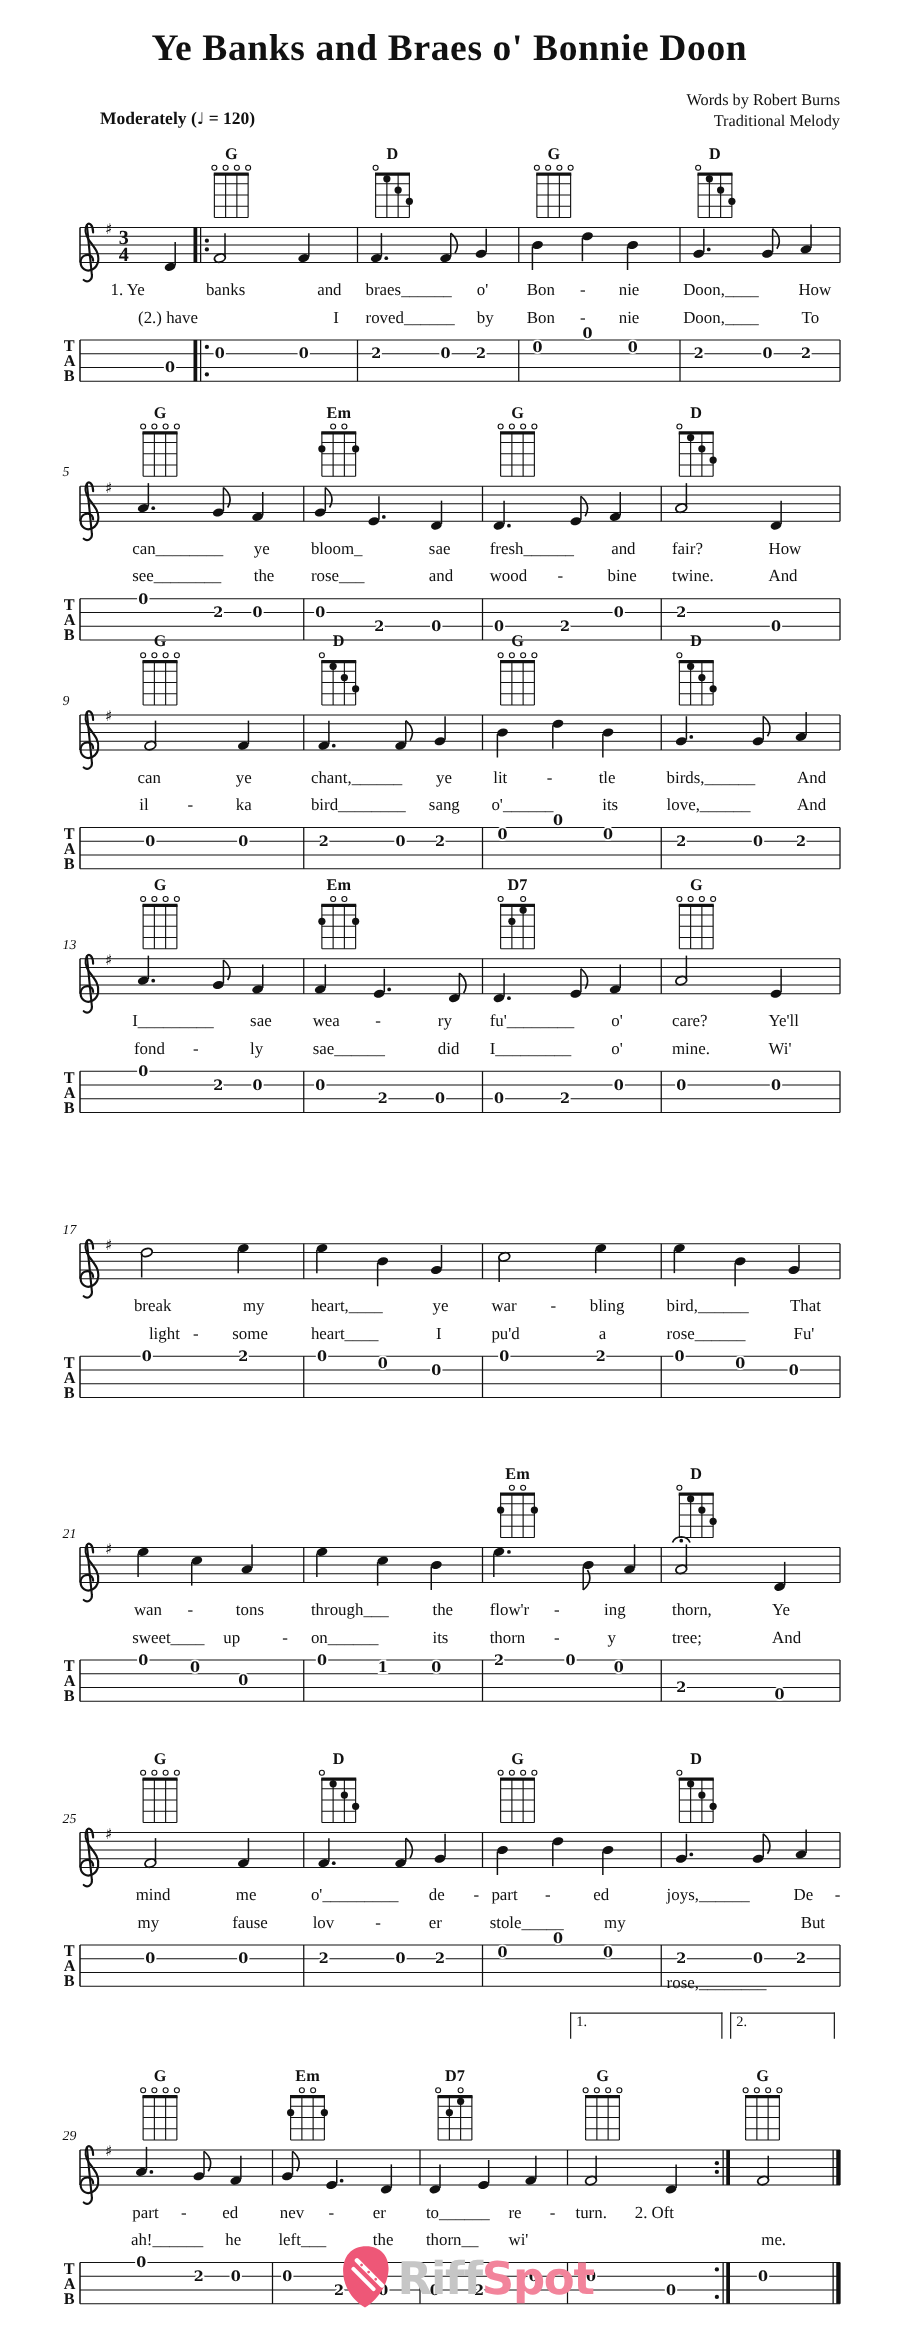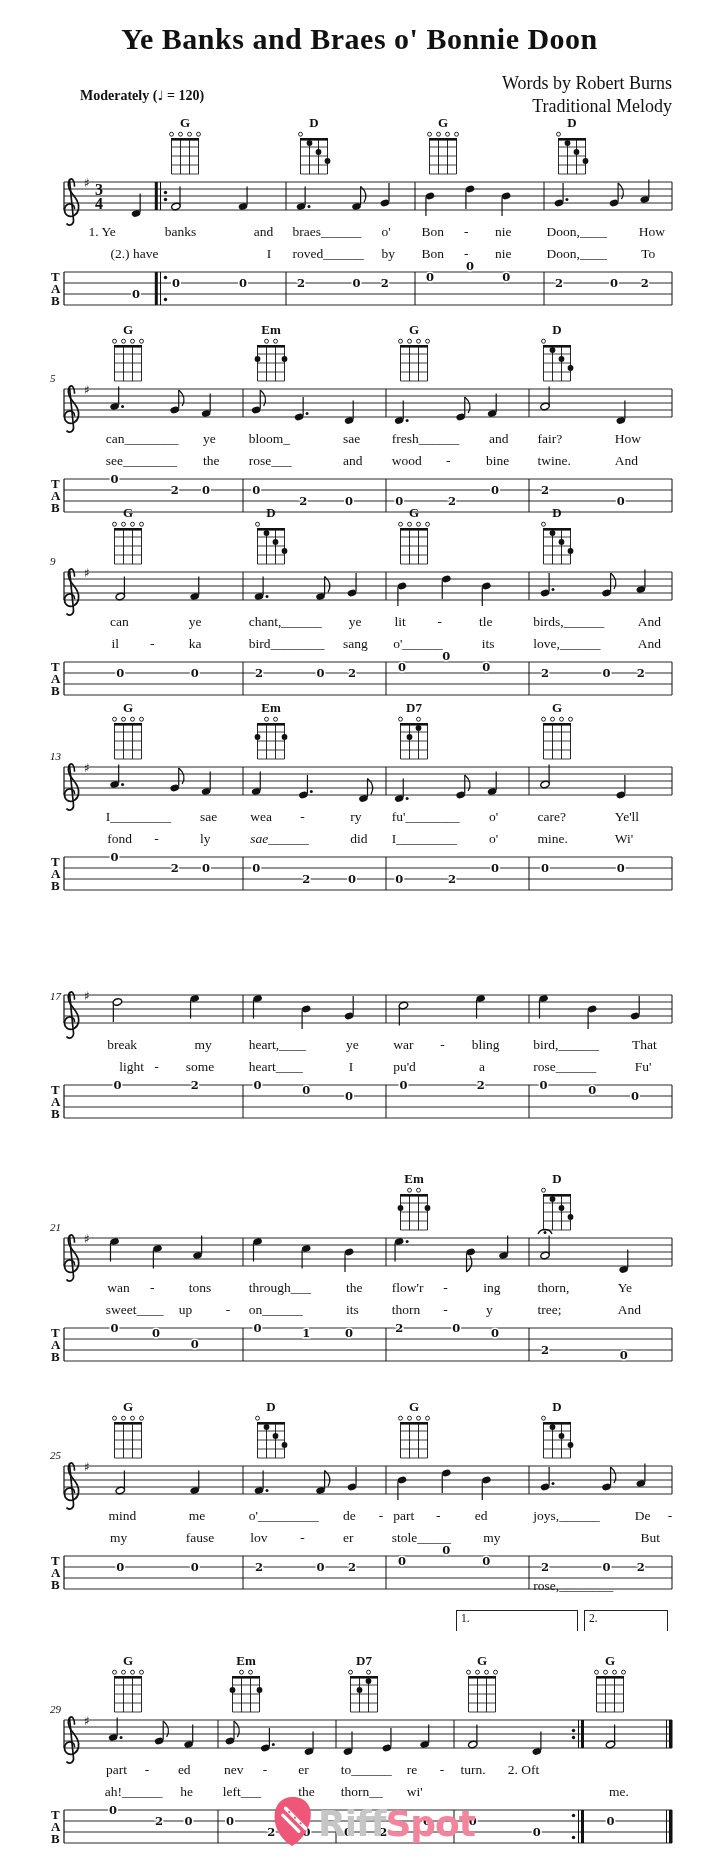--- a/index.html
+++ b/index.html
@@ -1,18 +1,18 @@
 <!DOCTYPE html>
 <html><head>
 <meta charset="utf-8">
 <style>
   html,body{margin:0;padding:0;background:#fff;}
   body{width:719px;height:1860px;position:relative;font-family:"Liberation Serif",serif;color:#111;overflow:hidden;}
   .page-title{position:absolute;top:22px;left:0;width:719px;text-align:center;font-size:30px;font-weight:bold;letter-spacing:.5px;}
-  .credits{position:absolute;top:72px;right:47px;text-align:right;font-size:18px;line-height:1.3;}
+  .credits{position:absolute;top:72px;right:47px;text-align:right;font-size:13px;line-height:1.3;}
   .tempo{position:absolute;top:88px;left:80px;font-size:14px;font-weight:bold;}
   .tempo .glyph{font-family:"DejaVu Sans",sans-serif;font-size:13px;}
   .system{position:absolute;left:0;width:719px;}
   .mnum{position:absolute;left:50px;font-size:11px;font-style:italic;}
   .chord-card{position:absolute;width:36px;text-align:center;}
   .chord-card .cname{font-size:13px;font-weight:bold;line-height:10px;margin-bottom:1px;}
   .volta{position:absolute;height:20px;border-top:1.3px solid #222;border-left:1.3px solid #222;border-right:1.3px solid #222;font-size:11.5px;}
   .volta span{display:inline-block;margin:1px 0 0 4px;}
   .lyr{position:absolute;height:18px;font-size:13.5px;white-space:nowrap;}
   .lyr span{position:absolute;}
@@ -763,21 +763,21 @@
         <span style="left: 350.25px;">ry</span>
         <span style="left: 391.72px;">fu'________</span>
         <span style="left: 488.96px;">o'</span>
         <span style="left: 537.58px;">care?</span>
         <span style="left: 614.8px;">Ye'll</span>
       </div>
       <div class="lyr" style="top: 128px; left: 0px; width: 719px;">
         <span style="left: 107.15px;">fond</span>
         <span style="left: 154.34px;">-</span>
         <span style="left: 200.1px;">ly</span>
-        <span style="left: 250.15px; font-style: italic;">sae______</span>
+        <span style="left: 250.15px;">sae______</span>
         <span style="left: 350.25px;">did</span>
         <span style="left: 391.72px;">I_________</span>
         <span style="left: 488.96px;">o'</span>
         <span style="left: 537.58px;">mine.</span>
         <span style="left: 614.8px;">Wi'</span>
       </div>
       <svg width="719" height="50" viewBox="0 0 719 50" style="top:150px">
         <line x1="64" y1="4" x2="672" y2="4" stroke="#111111" stroke-width="0.9"></line>
         <line x1="64" y1="15" x2="672" y2="15" stroke="#111111" stroke-width="0.9"></line>
         <line x1="64" y1="26" x2="672" y2="26" stroke="#111111" stroke-width="0.9"></line>
@@ -797,21 +797,21 @@
         <text x="306.2" y="29.8" text-anchor="middle" font-size="11.5" font-weight="bold" font-family="DejaVu Serif, serif" fill="#111111" stroke="#ffffff" stroke-width="3" paint-order="stroke">2</text>
         <text x="351.96" y="29.8" text-anchor="middle" font-size="11.5" font-weight="bold" font-family="DejaVu Serif, serif" fill="#111111" stroke="#ffffff" stroke-width="3" paint-order="stroke">0</text>
         <text x="399.15" y="29.8" text-anchor="middle" font-size="11.5" font-weight="bold" font-family="DejaVu Serif, serif" fill="#111111" stroke="#ffffff" stroke-width="3" paint-order="stroke">0</text>
         <text x="452.06" y="29.8" text-anchor="middle" font-size="11.5" font-weight="bold" font-family="DejaVu Serif, serif" fill="#111111" stroke="#ffffff" stroke-width="3" paint-order="stroke">2</text>
         <text x="494.96" y="18.8" text-anchor="middle" font-size="11.5" font-weight="bold" font-family="DejaVu Serif, serif" fill="#111111" stroke="#ffffff" stroke-width="3" paint-order="stroke">0</text>
         <text x="545.01" y="18.8" text-anchor="middle" font-size="11.5" font-weight="bold" font-family="DejaVu Serif, serif" fill="#111111" stroke="#ffffff" stroke-width="3" paint-order="stroke">0</text>
         <text x="620.8" y="18.8" text-anchor="middle" font-size="11.5" font-weight="bold" font-family="DejaVu Serif, serif" fill="#111111" stroke="#ffffff" stroke-width="3" paint-order="stroke">0</text>
       </svg>
     </div>
     <div class="system" style="top: 931px;">
-      <div class="mnum" style="top: 59px;">17</div>
+      <div class="mnum" style="top: 47px;">17</div>
       <svg width="719" height="78" viewBox="0 0 719 78" style="top:50px">
         <line x1="64" y1="14" x2="672" y2="14" stroke="#111111" stroke-width="0.9"></line>
         <line x1="64" y1="21" x2="672" y2="21" stroke="#111111" stroke-width="0.9"></line>
         <line x1="64" y1="28" x2="672" y2="28" stroke="#111111" stroke-width="0.9"></line>
         <line x1="64" y1="35" x2="672" y2="35" stroke="#111111" stroke-width="0.9"></line>
         <line x1="64" y1="42" x2="672" y2="42" stroke="#111111" stroke-width="0.9"></line>
         <line x1="64" y1="14" x2="64" y2="42" stroke="#111111" stroke-width="1.2"></line>
         <g stroke="#111111" fill="none" stroke-width="1.7" stroke-linecap="round">
           <path d="M74.5,18 C74.5,12.5 71.5,9 69.5,12 C67.5,15 68.5,20 71,24 C76.5,31 79.5,35 78.5,41 C77.5,47 71.5,50 67.5,47.5 C63.5,45 63.5,38.5 67.5,36.5 C71,34.8 74.5,37 74.5,40.5"></path>
           <path d="M69.5,12 L73.5,52 C74,56 70,58.5 67,56"></path>

